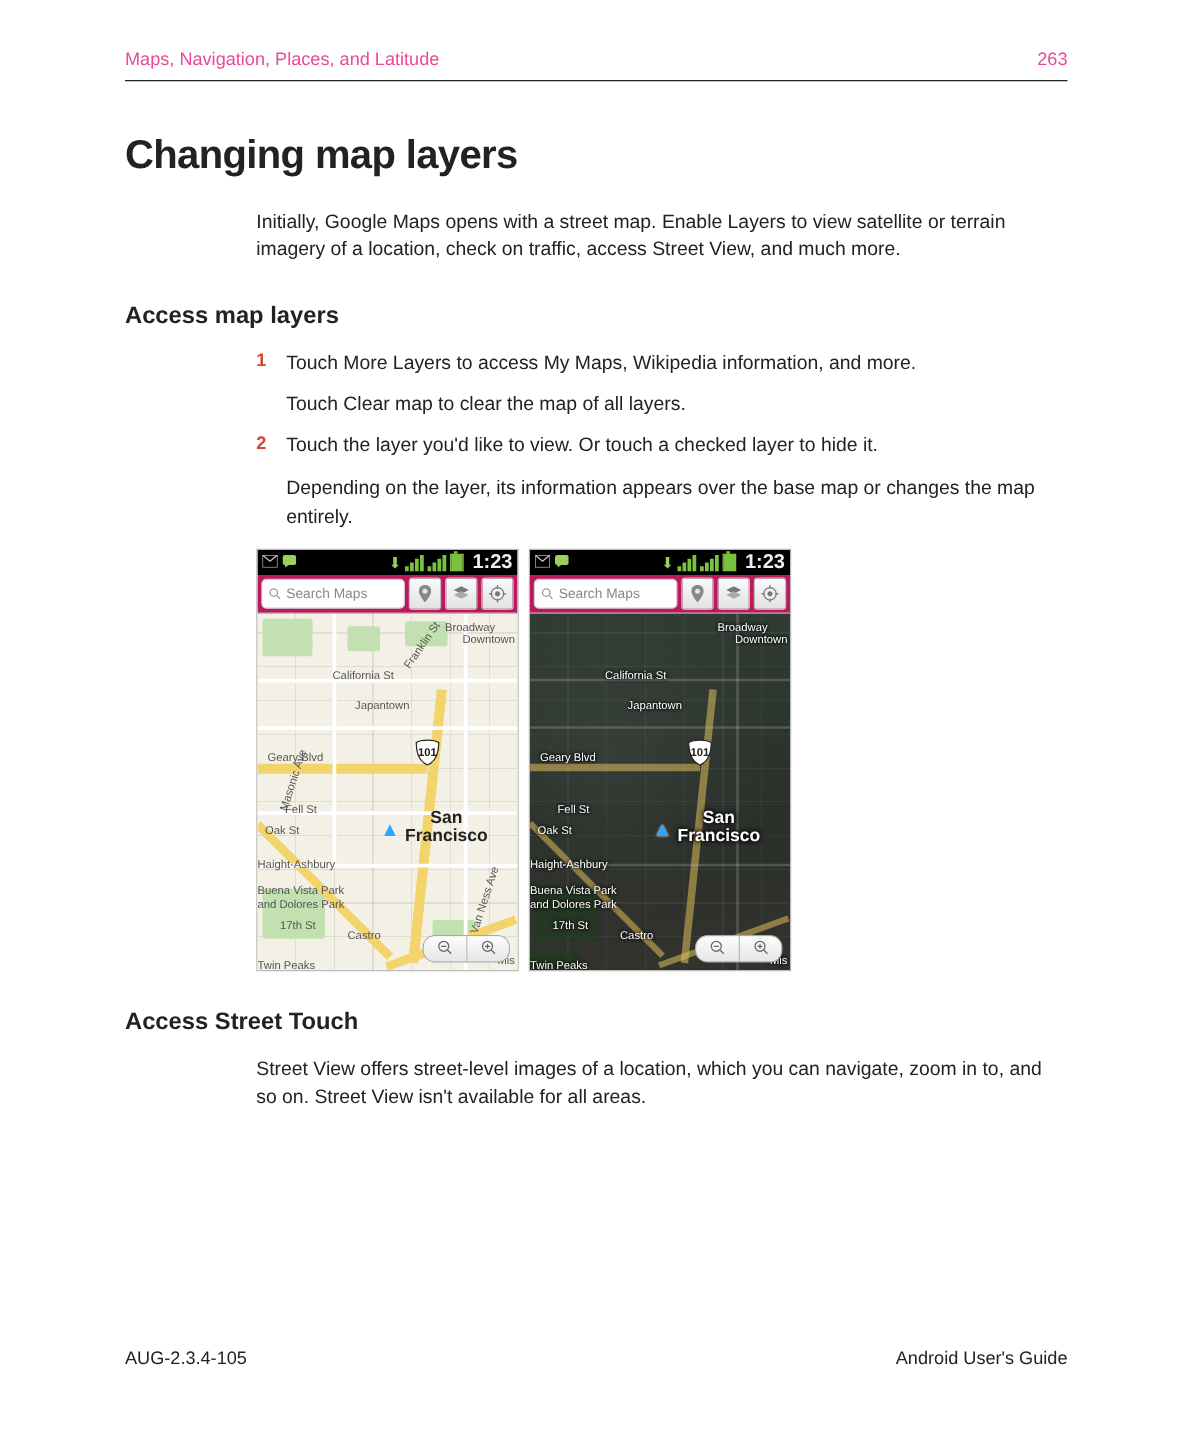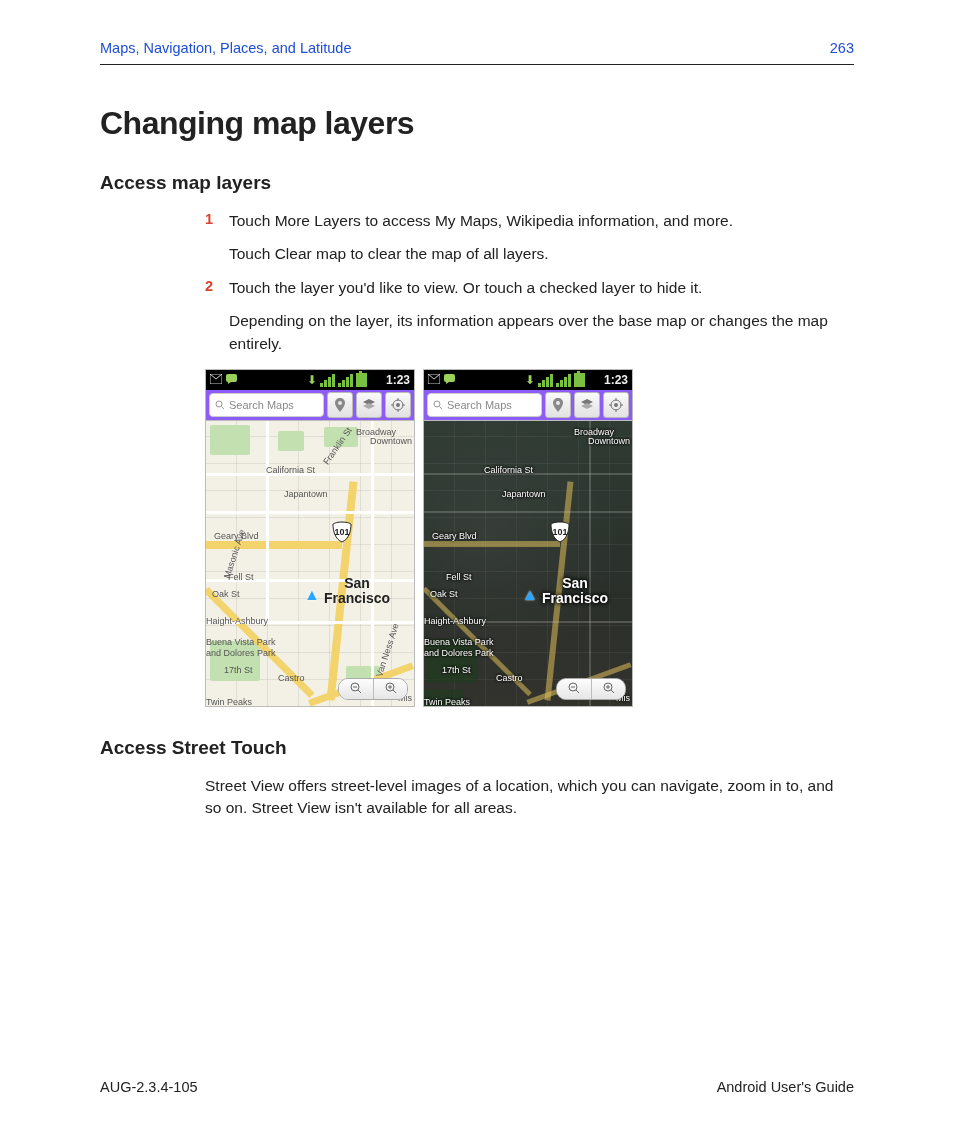--- a/index.html
+++ b/index.html
@@ -16,21 +16,21 @@
     height: 1145px;
     box-sizing: border-box;
     padding: 40px 100px 50px 100px;
     position: relative;
   }
   .header-row {
     display: flex;
     justify-content: space-between;
     align-items: flex-end;
     font-size: 14.5px;
-    color: #1d4ed8;
+    color: #ec4899;
     padding-bottom: 8px;
     border-bottom: 1px solid #222;
     gap: 44px;
   }
   h1.title {
     font-size: 32px;
     font-weight: 700;
     margin: 40px 0 25px 0;
     letter-spacing: -0.5px;
   }
@@ -135,26 +135,26 @@
     content: "";
     position: absolute;
     bottom: 0;
     left: 0;
     right: 0;
     height: 100%;
     background: #7ac142;
   }
   .clock {
     color: #eee;
-    font-size: 12px;
+    font-size: 16px;
     font-weight: 600;
-    margin-left: 16px;
+    margin-left: 4px;
   }
   .searchbar {
-    background: #8b5cf6;
+    background: #be185d;
     border-bottom: 1px solid #bbb;
     height: 30px;
     display: flex;
     align-items: center;
     padding: 0 3px;
     gap: 3px;
   }
   .searchfield {
     flex: 1;
     background: #fff;
@@ -296,20 +296,21 @@
 
 <div class="page">
 
   <div class="header-row">
     <span>Maps, Navigation, Places, and Latitude</span>
     <span>263</span>
   </div>
 
   <h1 class="title">Changing map layers</h1>
 
+  <p class="intro">Initially, Google Maps opens with a street map. Enable Layers to view satellite or terrain imagery of a location, check on traffic, access Street View, and much more.</p>
 
   <h2 class="section">Access map layers</h2>
 
   <div class="step-block">
     <div class="step">
       <span class="step-num">1</span>
       <p class="sub">
         <span>Touch </span><span class="bold">More Layers</span><span> to access My Maps, Wikipedia information, and more.</span>
       </p>
       <p class="sub">

